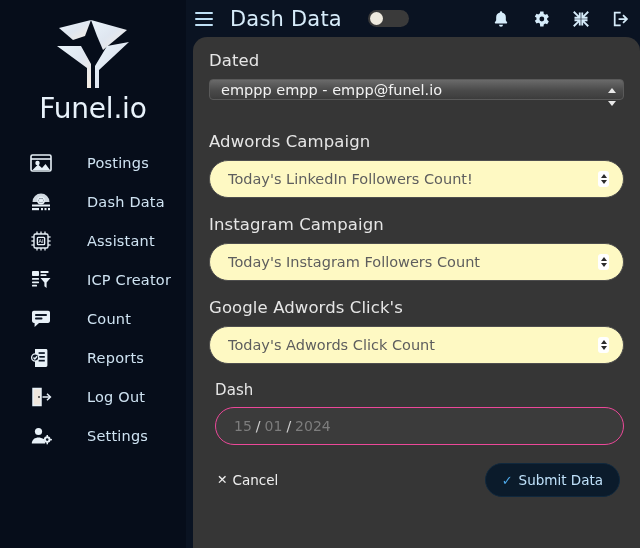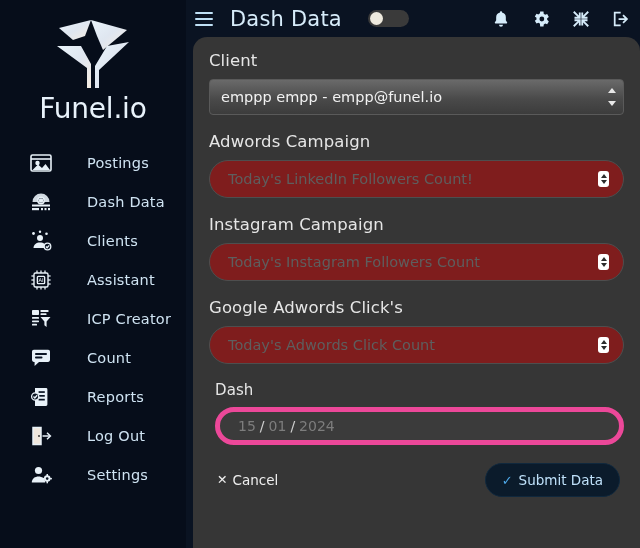--- a/index.html
+++ b/index.html
@@ -127,21 +127,21 @@
   }
   .f-label.sm { font-size: 15px; margin-left: 6px; margin-bottom: 8px; }
 
   .sel-wrap {
     position: relative;
     height: 36px;
     margin-bottom: 17px;
   }
   select.sel {
     -webkit-appearance: none; appearance: none;
-    width: 100%; height: 36px;
+    width: 100%; height: 21px;
     border: 1px solid #5a5a5a;
     border-radius: 4px;
     background: linear-gradient(#6a6a6a, #4a4a4a 55%, #3c3c3c);
     color: #f2f2f2;
     font-size: 14.5px;
     font-family: "DejaVu Sans", sans-serif;
     padding: 0 28px 0 11px;
     outline: none;
     cursor: pointer;
   }
@@ -154,21 +154,21 @@
   .sel-spin i {
     display: block; width: 0; height: 0;
     border-left: 4px solid transparent; border-right: 4px solid transparent;
   }
   .sel-spin i.up { border-bottom: 5px solid #e8e8e8; }
   .sel-spin i.dn { border-top: 5px solid #e8e8e8; }
 
   .inp-wrap { position: relative; height: 38px; margin-bottom: 17px; }
   input.inp {
     width: 100%; height: 38px;
-    background: #7f1d1d;
+    background: #fef9c3;
     border: 1px solid #4e4e4e;
     border-radius: 19px;
     color: #8d8d8d;
     font-size: 14.5px;
     font-family: "DejaVu Sans", sans-serif;
     padding: 0 34px 0 18px;
     outline: none;
   }
   input.inp::placeholder { color: #5e5e5e; }
   .num-spin {
@@ -180,21 +180,21 @@
     display: flex; flex-direction: column; align-items: center; justify-content: center; gap: 2px;
   }
   .num-spin i { display:block; width:0; height:0; border-left:3px solid transparent; border-right:3px solid transparent; }
   .num-spin i.up { border-bottom: 4px solid #2b2b2b; }
   .num-spin i.dn { border-top: 4px solid #2b2b2b; }
 
   .date-wrap { position: relative; height: 38px; margin-bottom: 18px; margin-left: 6px; }
   .date-box {
     width: 100%; height: 38px;
     background: #3b3b3b;
-    border: 5px solid #ec4899;
+    border: 1px solid #ec4899;
     border-radius: 19px;
     display: flex; align-items: center;
     padding: 0 18px;
     font-size: 14px;
     font-family: "DejaVu Sans", sans-serif;
     gap: 4px;
     cursor: text;
   }
   .date-box .seg { color: #7d7d7d; }
   .date-box .sep { color: #cfcfcf; }
@@ -274,34 +274,20 @@
             <rect x="3" y="14.5" width="18" height="2" fill="#e8f1f8" stroke="none"></rect>
             <rect x="3" y="18" width="7" height="2.2" fill="#e8f1f8" stroke="none"></rect>
             <rect x="12" y="18" width="2" height="2.2" fill="#e8f1f8" stroke="none"></rect>
             <rect x="15.5" y="18" width="2" height="2.2" fill="#e8f1f8" stroke="none"></rect>
             <rect x="19" y="18" width="2" height="2.2" fill="#e8f1f8" stroke="none"></rect>
           </svg>
         </span>
         <span class="nav-label">Dash Data</span>
       </div>
 
-      <div class="nav-item">
-        <span class="nav-icon">
-          <svg viewBox="0 0 24 24" fill="#e8f1f8">
-            <circle cx="11" cy="9" r="3"></circle>
-            <path d="M4.5 19 c0-3.6 3-5.6 6.5-5.6 s6.5 2 6.5 5.6 z"></path>
-            <circle cx="4.5" cy="4.5" r="1.4"></circle>
-            <circle cx="11" cy="2.8" r="1.2"></circle>
-            <circle cx="17.5" cy="4.8" r="1.3"></circle>
-            <circle cx="18.5" cy="17.5" r="3.3" fill="#0b1524" stroke="#e8f1f8" stroke-width="1.3"></circle>
-            <path d="M16.9 17.6 l1.2 1.2 l2.2 -2.4" fill="none" stroke="#e8f1f8" stroke-width="1.4"></path>
-          </svg>
-        </span>
-        <span class="nav-label">Clients</span>
-      </div>
 
       <div class="nav-item">
         <span class="nav-icon">
           <svg viewBox="0 0 24 24" fill="none" stroke="#e8f1f8" stroke-width="1.4">
             <rect x="5" y="5" width="14" height="14" rx="1.5"></rect>
             <rect x="8.4" y="8.4" width="7.2" height="7.2" rx="0.8"></rect>
             <text x="12" y="14.2" font-size="5.2" fill="#e8f1f8" stroke="none" text-anchor="middle" font-family="DejaVu Sans">AI</text>
             <g stroke-width="1.3">
               <line x1="8" y1="2.4" x2="8" y2="5"></line>
                 <line x1="12" y1="2.4" x2="12" y2="5"></line>
@@ -429,21 +415,21 @@
           <svg viewBox="0 0 24 24">
               <path d="M3.4 3.4 h8.2 v2.1 H5.5 v13 h6.1 v2.1 H3.4 z M15.2 6.7 L13.7 8.2 L16.5 11 H9.1 v2.1 h7.4 l-2.8 2.8 l1.5 1.5 L20.6 12 z"></path>
             </svg>
         </span>
       </div>
     </header>
 
     <div id="panel">
 
       <div class="field">
-        <label class="f-label">Client</label>
+        <label class="f-label">Dated</label>
         <div class="sel-wrap">
           <select class="sel">
             <option>emppp empp - empp@funel.io</option>
           </select>
           <span class="sel-spin">
               <i class="up"></i>
               <i class="dn"></i>
             </span>
         </div>
       </div>

